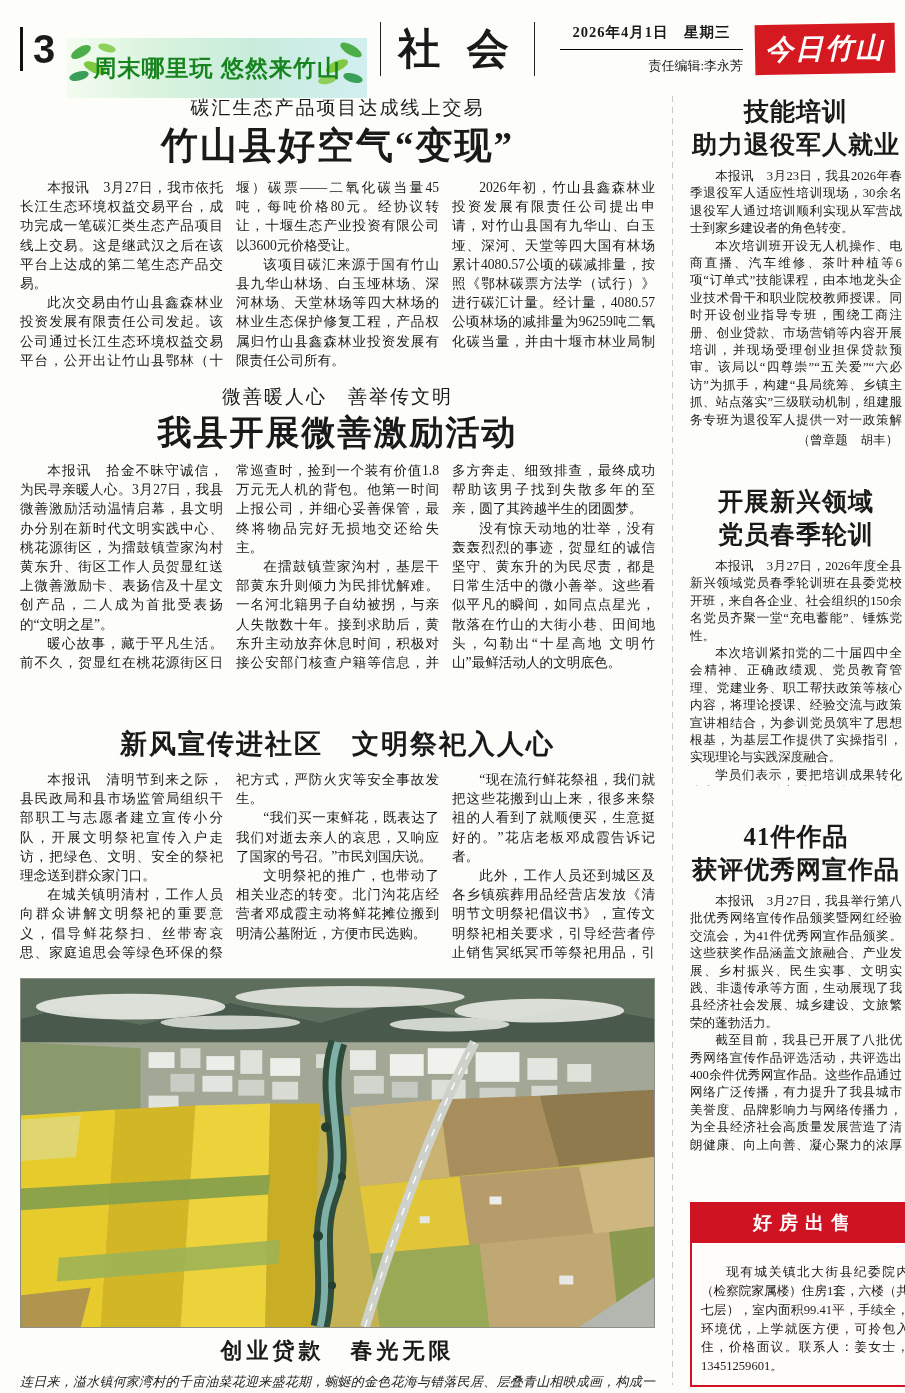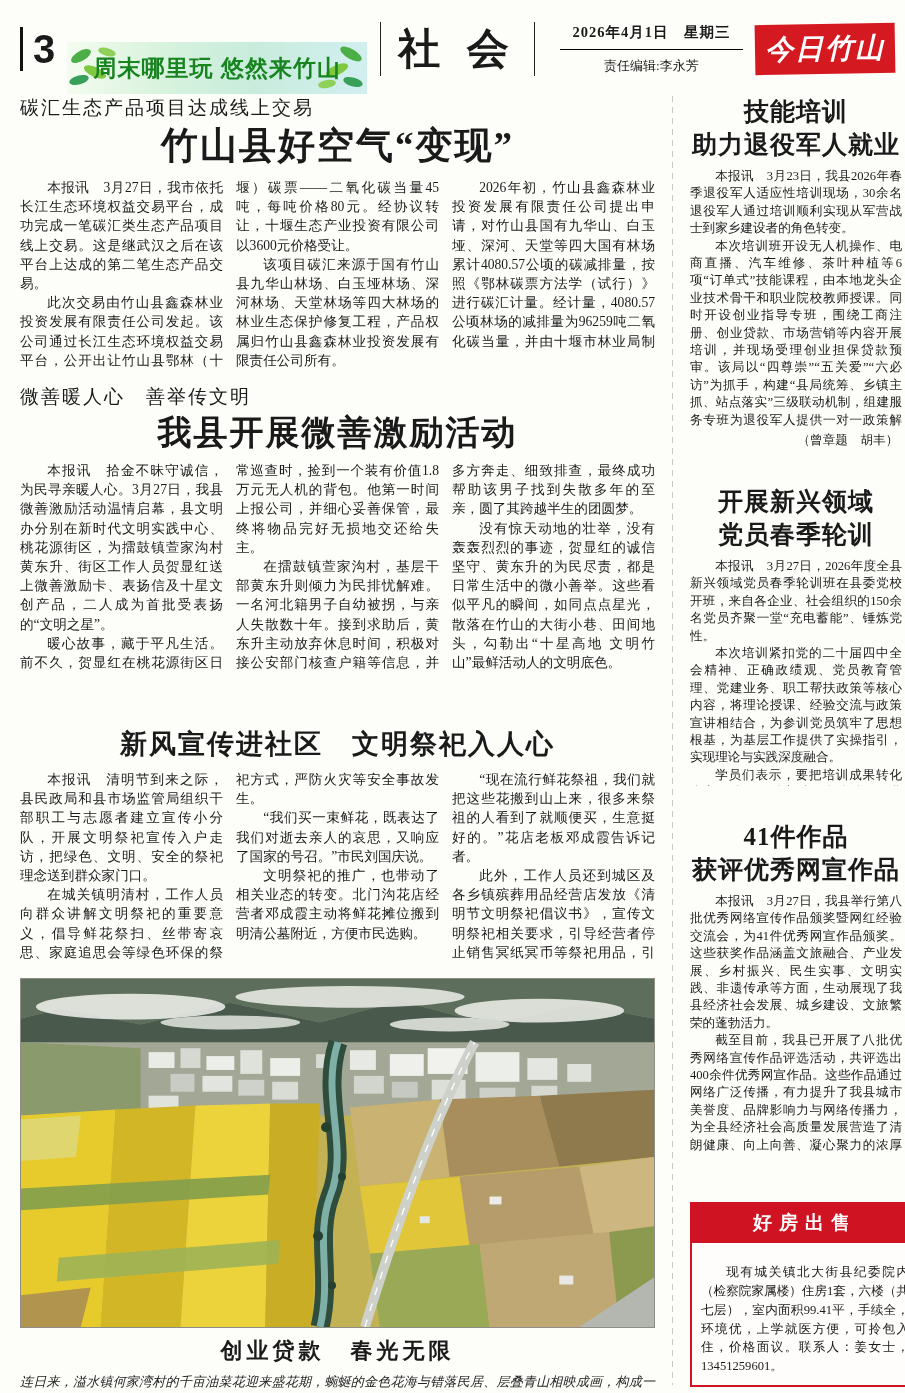--- a/index.html
+++ b/index.html
@@ -8,46 +8,46 @@
     position:relative; width:905px; height:1393px; margin:0 auto;
     background:#fdfdfa; overflow:hidden;
     font-family:"Liberation Serif","DejaVu Serif",serif; color:#1a1a1a;
   }
   
   .header { position:absolute; top:16px; left:20px; right:10px; height:66px;
             display:flex; align-items:center; }
   .pageno { font-size:40px; font-weight:bold; line-height:44px;
             border-left:3px solid #111; padding:0 6px 0 10px;
             font-family:"Liberation Sans","DejaVu Sans",sans-serif; }
-  .banner { position:relative; width:300px; height:52px; margin-left:6px;
+  .banner { position:relative; width:300px; height:60px; margin-left:6px;
             background:linear-gradient(90deg,#f4fcf0 0%,#d9f3de 30%,#c8ecdc 62%,#d2eff0 100%);
             display:flex; align-items:center; justify-content:center; overflow:hidden;margin-top:38px; }
   .banner-text { font-size:23px; font-weight:bold; color:#17841f;
                  letter-spacing:1px; white-space:nowrap; z-index:2;
                  font-family:"Liberation Sans","DejaVu Sans",sans-serif; }
   .leaf { position:absolute; top:0; height:48px; width:54px; z-index:1; }
   .leaf-l { left:2px; } .leaf-r { right:2px; }
   .vdiv { width:1px; height:54px; background:#222; margin:0 13px; flex:none; }
   .section { font-size:42px; font-weight:bold; white-space:nowrap;
              letter-spacing:8px; padding:0 4px; }
   .dateblock { flex:1; padding:0 12px; min-width:0; }
   .date { text-align:center; font-size:14.5px; font-weight:bold; padding-bottom:7px; letter-spacing:1px; }
   .rule { border-top:1.5px solid #000; }
-  .editor { text-align:center; font-size:13px; padding-top:7px; }
+  .editor { text-align:right; font-size:13px; padding-top:7px; }
   .masthead { width:140px; height:50px; background:#d51920; color:#fff; flex:none;
               display:flex; align-items:center; justify-content:center;
               font-size:28px; font-weight:bold; font-style:italic;
               letter-spacing:2px; transform:rotate(-1deg); }
   
   .col-divider { position:absolute; top:96px; bottom:8px; left:672px; width:1px;
                  background:repeating-linear-gradient(180deg,#c9c9c4 0 6px,transparent 6px 11px); }
   .main { position:absolute; top:95px; left:20px; width:635px; }
   .rcol { position:absolute; top:95px; left:690px; width:212px; height:1296px; }
   
-  .kicker { font-size:19px; letter-spacing:2px; }
+  .kicker { text-align:center; font-size:19px; letter-spacing:2px; }
   .head-xl { text-align:center; font-size:37px; line-height:46px; font-weight:bold;
              letter-spacing:2px; margin:2px 0 9px; }
   .head-l  { text-align:center; font-size:34px; line-height:42px; font-weight:bold;
              letter-spacing:2px; margin:2px 0 7px; }
   .head-m  { text-align:center; font-size:27px; line-height:34px; font-weight:bold;
              letter-spacing:2px; margin:14px 0 9px; }
   .cols3 { column-count:3; column-gap:13px; text-align:justify;
            font-size:13.6px; line-height:19.2px; overflow:hidden; }
   .cols3 p, .rbody p { text-indent:2em; margin:0; }
   .h-lead { height:194px; } .h-kind { height:252px; } .h-sac { height:198px; }

